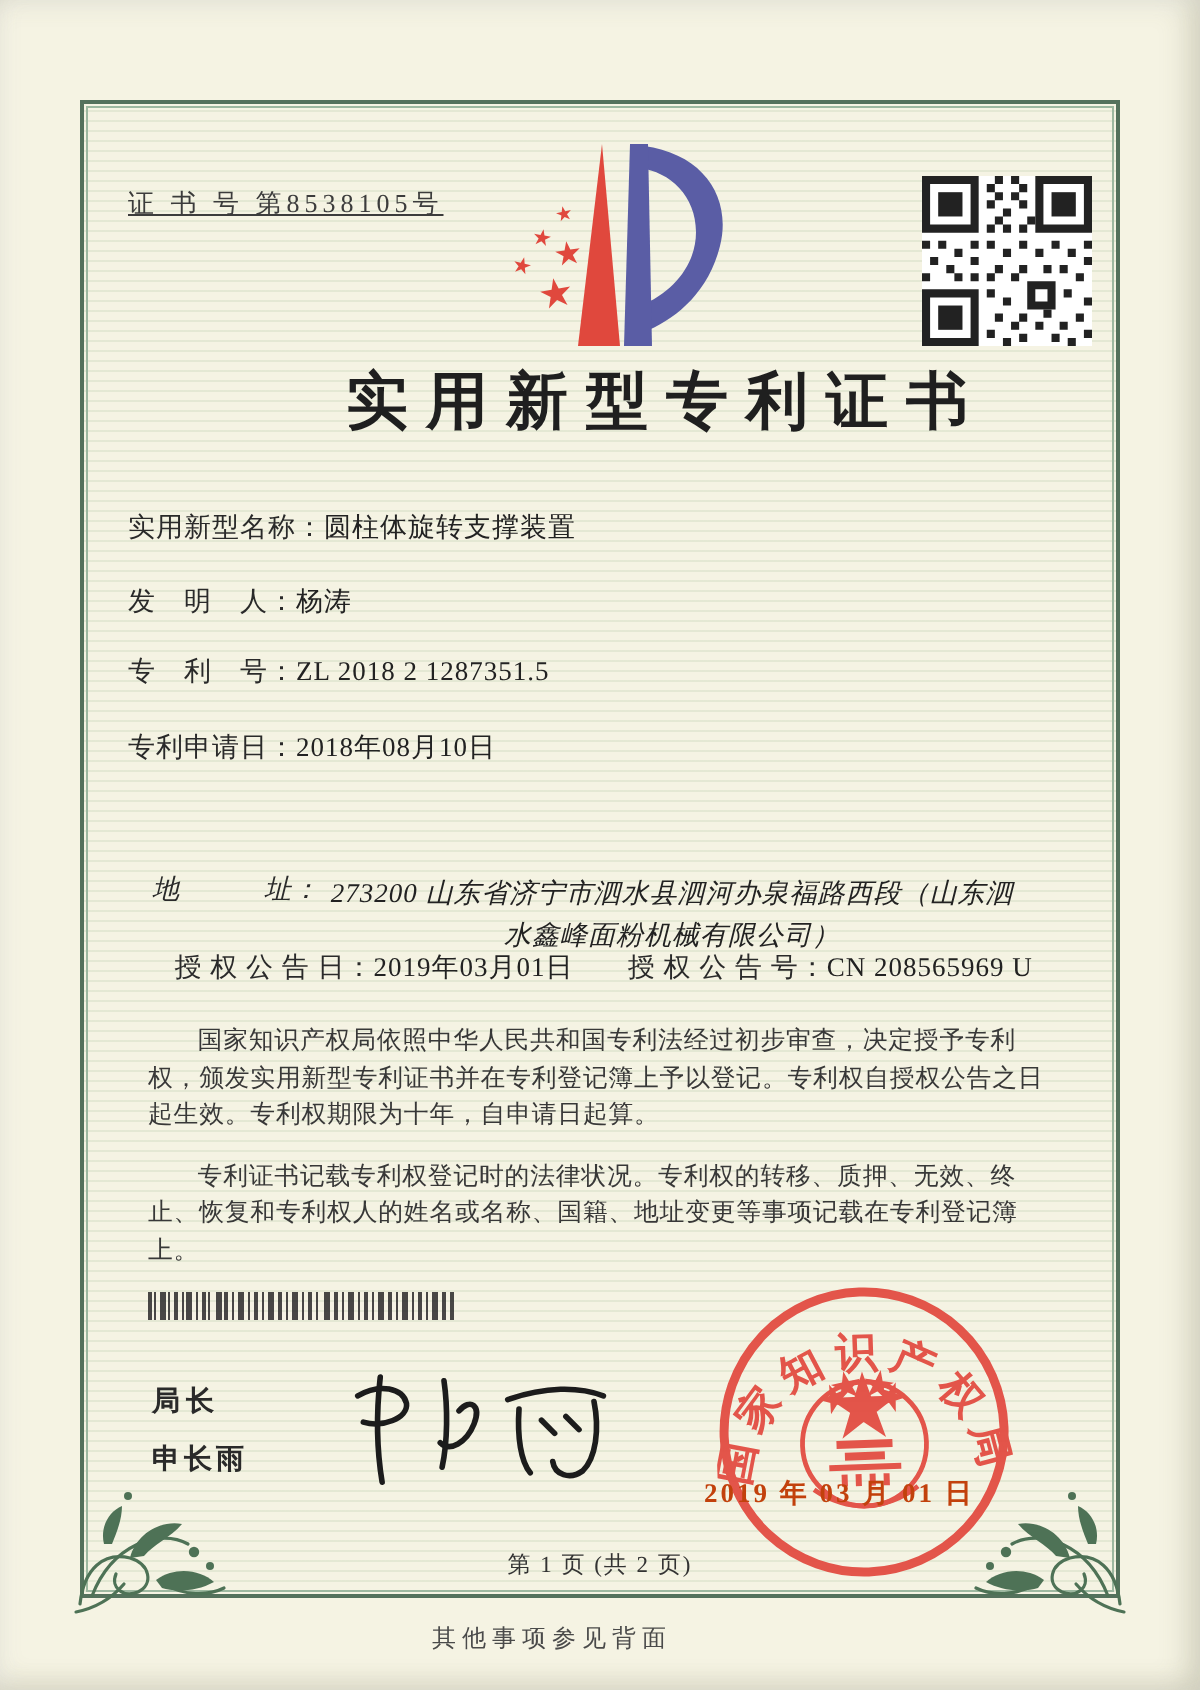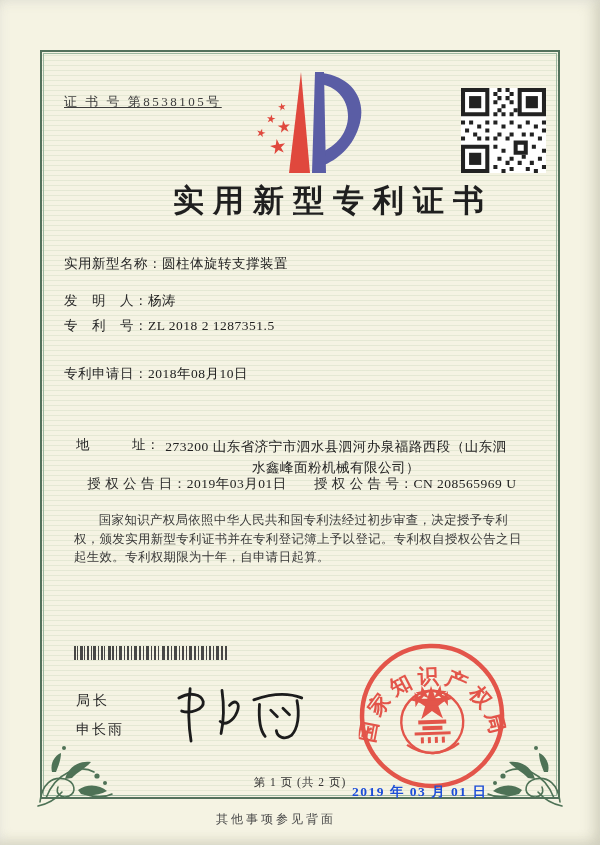--- a/index.html
+++ b/index.html
@@ -28,35 +28,35 @@
   }
   .logo{position:absolute;left:238px;top:68px;width:124px;height:110px;}
   .qr{position:absolute;left:461px;top:88px;width:85px;height:85px;}
   .title{
     position:absolute;left:0;top:180px;width:600px;text-align:center;
     font-size:31px;font-weight:600;letter-spacing:9px;color:#1f1f1f;margin-left:33px;
   }
   .row{position:absolute;left:64px;font-size:13.5px;letter-spacing:.5px;white-space:nowrap;text-align:center;}
   .row .lab{color:#2a2a2a;}
   .row .val{color:#222;}
-  .row-addr{white-space:normal;width:460px;}
+  .row-addr{white-space:normal;width:460px;font-style:italic;}
   .row-addr .val{display:inline-block;width:352px;vertical-align:top;line-height:21px;white-space:normal;}
   .grant-left{display:inline-block;width:246px;}
   .paras{
     position:absolute;left:62px;top:499px;width:478px;
     font-size:12.4px;line-height:18.6px;letter-spacing:.4px;color:#383838;
   }
   .paras p{margin:12px;text-indent:2em;}
   .barcode{position:absolute;left:74px;top:646px;width:154px;height:14px;opacity:.85;}
-  .signer{position:absolute;left:76px;top:692px;font-size:14px;letter-spacing:3px;color:#2a2a2a;}
+  .signer{position:absolute;left:76px;top:692px;font-size:14px;letter-spacing:3px;color:#2a2a2a;font-weight:bold;}
   .signer .name{display:block;margin-top:11px;letter-spacing:2px;}
   .signature{position:absolute;left:162px;top:678px;width:150px;height:68px;}
   .seal{position:absolute;left:358px;top:640px;width:148px;height:150px;transform:rotate(-2deg);opacity:.92;}
   .seal-date{
-    position:absolute;left:352px;top:738px;font-size:13.5px;letter-spacing:1.5px;color:#1d4ed8;font-weight:600;margin-top:45px;
+    position:absolute;left:352px;top:738px;font-size:13.5px;letter-spacing:1.5px;color:#c2410c;font-weight:600;
   }
   .page-no{position:absolute;left:0;top:775px;width:600px;text-align:center;font-size:11.5px;letter-spacing:1px;color:#333;}
   .back-note{position:absolute;left:0;top:811px;width:552px;text-align:center;font-size:12px;letter-spacing:3px;color:#4a4a4a;}
   .flourish{position:absolute;width:82px;height:80px;top:728px;color:#4e7256;}
   .fl-left{left:34px;}
   .fl-right{left:484px;transform:scaleX(-1);}
 </style>
 </head>
 <body>
 
@@ -137,36 +137,37 @@
   </svg>
 
   <div class="title">实用新型专利证书</div>
 
   <div class="row" style="top:255px">
     <span class="lab">实用新型名称：</span><span class="val">圆柱体旋转支撑装置</span>
   </div>
   <div class="row" style="top:292px">
     <span class="lab">发　明　人：</span><span class="val">杨涛</span>
   </div>
-  <div class="row" style="top:317px">
+  <div class="row" style="top:327px">
     <span class="lab">专　利　号：</span><span class="val">ZL 2018 2 1287351.5</span>
   </div>
   <div class="row" style="top:365px">
     <span class="lab">专利申请日：</span><span class="val">2018年08月10日</span>
   </div>
   <div class="row row-addr" style="top:436px">
     <span class="lab">地　　　址：</span><span class="val">273200 山东省济宁市泗水县泗河办泉福路西段（山东泗水鑫峰面粉机械有限公司）</span>
   </div>
   <div class="row" style="top:475px">
     <span class="grant-left"><span class="lab">授 权 公 告 日：</span><span class="val">2019年03月01日</span></span>
     <span><span class="lab">授 权 公 告 号：</span><span class="val">CN 208565969 U</span></span>
   </div>
 
   <div class="paras">
     <p>国家知识产权局依照中华人民共和国专利法经过初步审查，决定授予专利权，颁发实用新型专利证书并在专利登记簿上予以登记。专利权自授权公告之日起生效。专利权期限为十年，自申请日起算。</p>
+    <p>专利证书记载专利权登记时的法律状况。专利权的转移、质押、无效、终止、恢复和专利权人的姓名或名称、国籍、地址变更等事项记载在专利登记簿上。</p>
   </div>
 
   <svg class="barcode" viewBox="0 0 154 14" preserveAspectRatio="none">
     <g fill="#2a2a2a">
       <rect x="0" width="2" height="14"></rect>
         <rect x="3" width="1" height="14"></rect>
         <rect x="6" width="3" height="14"></rect>
         <rect x="10" width="1" height="14"></rect>
       <rect x="13" width="2" height="14"></rect>
         <rect x="17" width="1" height="14"></rect>

